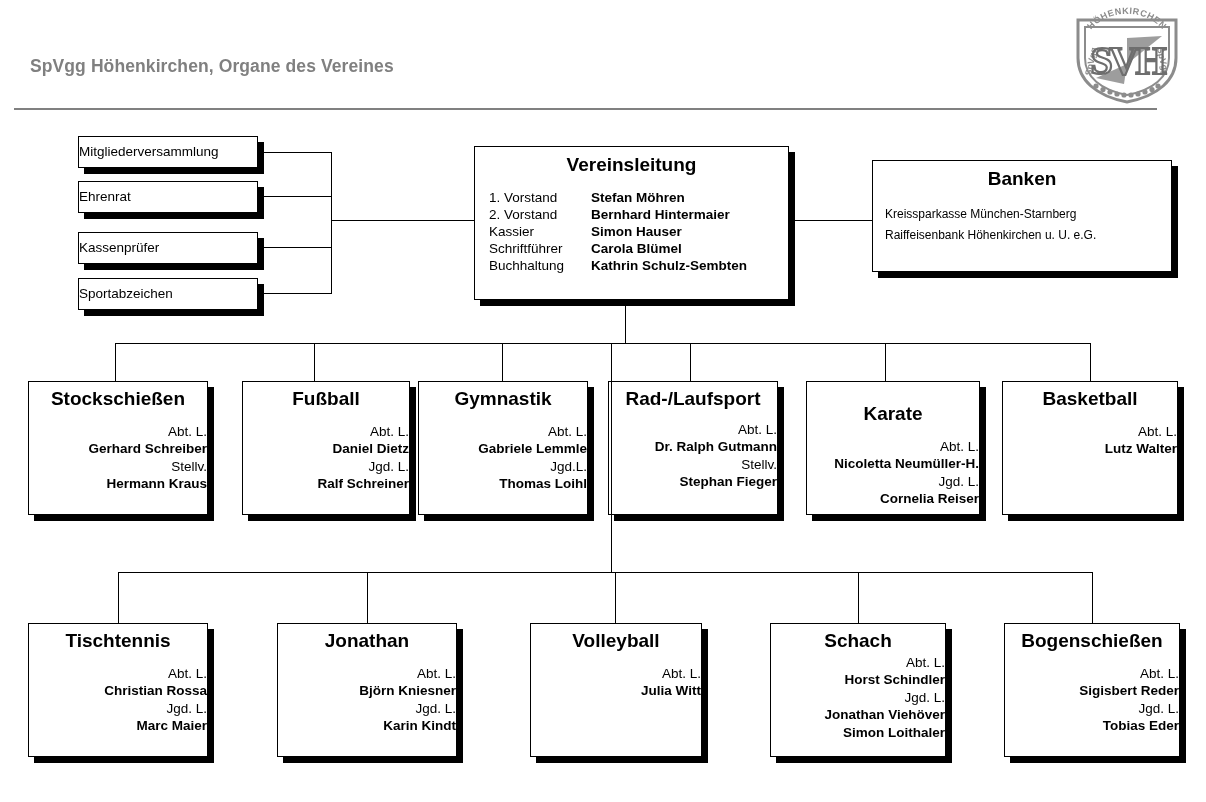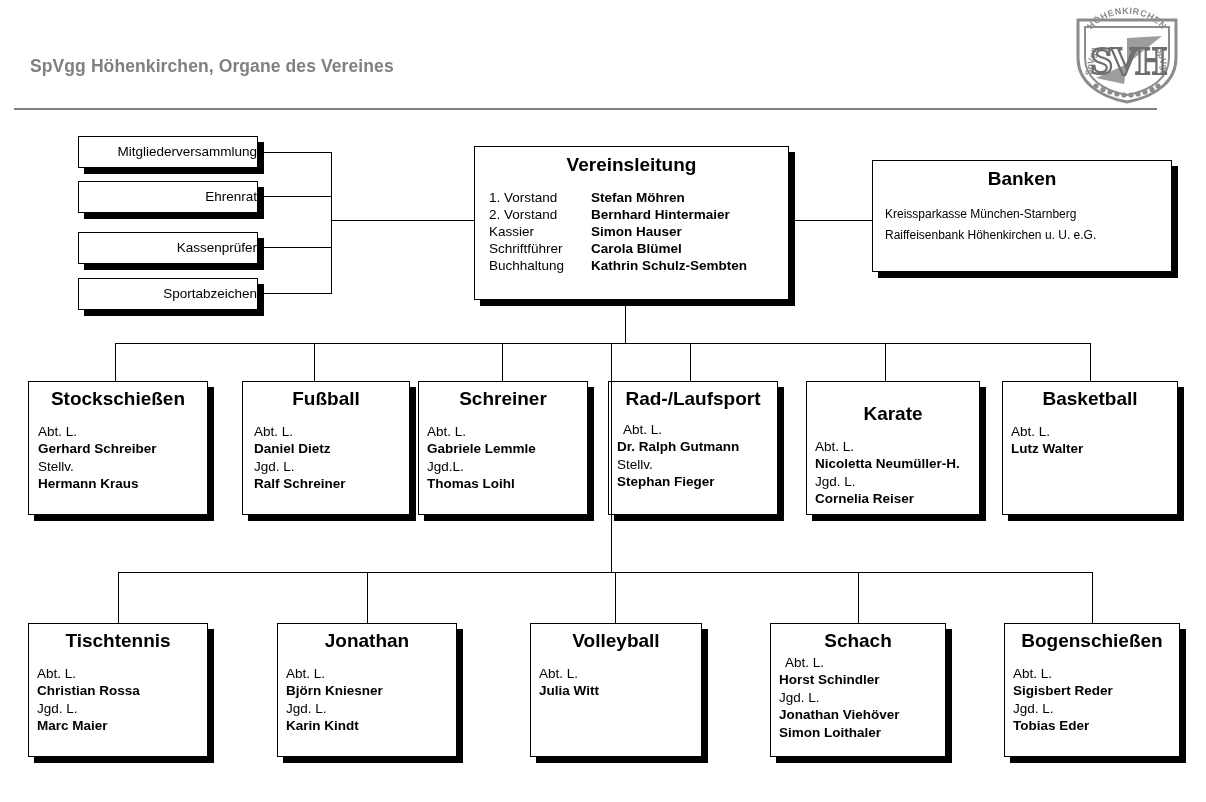--- a/index.html
+++ b/index.html
@@ -70,21 +70,21 @@
     font-weight: bold;
     font-size: 19px;
     line-height: 1.1;
     white-space: nowrap;
   }
 
   
   .node.small {
     display: flex;
     align-items: center;
-    justify-content: flex-end;
+    justify-content: flex-start;
   }
   .node.small .title {
     font-weight: normal;
     font-size: 13.5px;
   }
 
   
   .rolelist {
     margin: 0;
     padding: 0;
@@ -108,20 +108,21 @@
     font-size: 12px;
     line-height: 21px;
     white-space: nowrap;
   }
 
   
   .dept .body {
     font-size: 13.5px;
     line-height: 17.5px;
     white-space: nowrap;
+    text-align: right;
   }
   .dept .lbl { font-weight: normal; }
   .dept .nm  { font-weight: bold; }
   .indent { padding-left: 6px; }
 </style>
 </head>
 <body>
 
 <div id="page">
 
@@ -251,21 +252,21 @@
     <div class="title">Fußball</div>
     <div class="body" style="margin-top:13px; padding-left:11px;">
         <div class="lbl">Abt. L.</div>
         <div class="nm">Daniel Dietz</div>
         <div class="lbl">Jgd. L.</div>
         <div class="nm">Ralf Schreiner</div>
       </div>
   </div>
 
   <div class="node dept" style="left:418px; top:381px; width:170px; height:134px; padding:7px 0 0 0;">
-    <div class="title">Schreiner</div>
+    <div class="title">Gymnastik</div>
     <div class="body" style="margin-top:13px; padding-left:8px;">
         <div class="lbl">Abt. L.</div>
         <div class="nm">Gabriele Lemmle</div>
         <div class="lbl">Jgd.L.</div>
         <div class="nm">Thomas Loihl</div>
       </div>
   </div>
 
   <div class="node dept" style="left:608px; top:381px; width:170px; height:134px; padding:7px 0 0 0;">
     <div class="title">Rad-/Laufsport</div>

